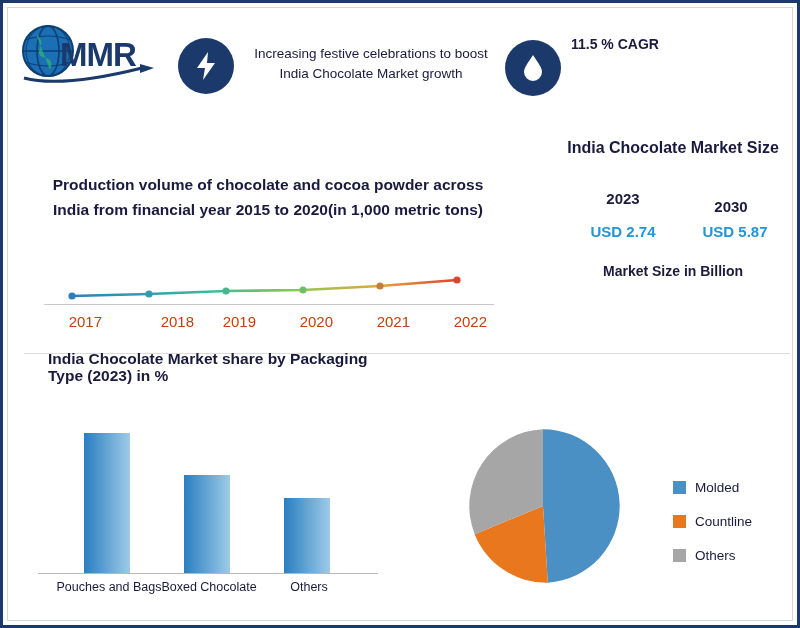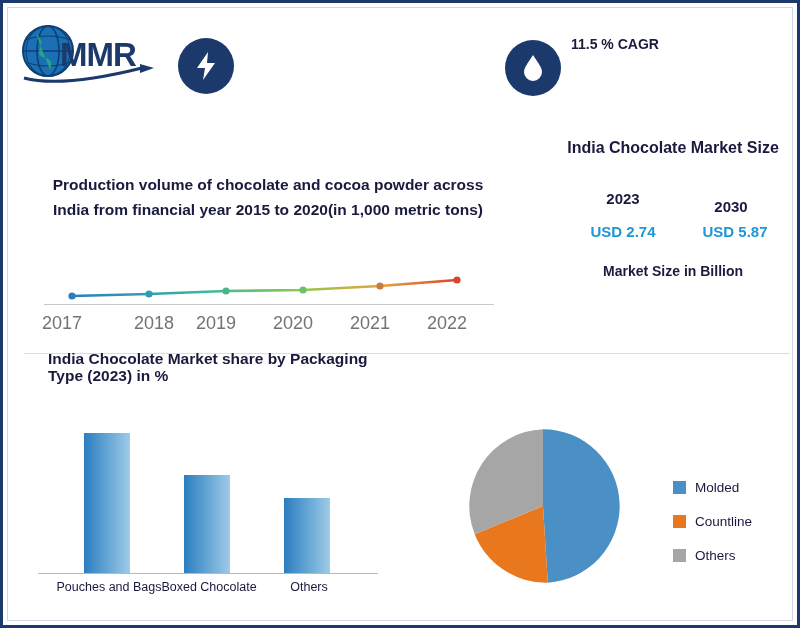--- a/index.html
+++ b/index.html
@@ -69,21 +69,21 @@
 
   
   .linechart{position:absolute;left:36px;top:248px;width:450px;height:52px;}
   .line-axis{
     position:absolute;left:36px;top:296px;width:450px;height:1px;background:#c9c9c9;
   }
   .line-labels{
     position:absolute;left:36px;top:305px;width:450px;height:20px;
   }
   .line-labels span{
-    position:absolute;font-size:18px;color:#737373;text-align:left;width:60px;
+    position:absolute;font-size:15px;color:#c2410c;text-align:right;width:60px;
   }
 
   
   .ms-title{
     position:absolute;left:545px;top:128px;width:240px;text-align:center;
     font-size:16px;font-weight:bold;line-height:24px;color:#1a1a3e;
   }
   .ms-y1{position:absolute;left:570px;top:182px;width:90px;text-align:center;font-size:15px;font-weight:bold;}
   .ms-y2{position:absolute;left:678px;top:182px;width:90px;text-align:center;font-size:15px;font-weight:bold;margin-top:8px;}
   .ms-v1{position:absolute;left:560px;top:215px;width:110px;text-align:center;font-size:15px;font-weight:bold;color:#2196d6;}
@@ -139,20 +139,21 @@
       <path d="M118 2 L132 6 L118 11 Z" fill="#1b3a6b"></path>
     </svg>
     <div class="mmr">MMR</div>
   </div>
 
   <div class="badge-circle" id="festive-badge">
     <svg width="26" height="30" viewBox="0 0 26 30">
       <path d="M15 1 L4 17 H12 L10 29 L22 12 H14 Z" fill="#ffffff"></path>
     </svg>
   </div>
+  <div class="festive-text">Increasing festive celebrations to boost India Chocolate Market growth</div>
 
   <div class="badge-circle" id="cagr-badge">
     <svg width="24" height="30" viewBox="0 0 24 30">
       <path d="M12 2 C6 11 3 15 3 19 a9 9 0 0 0 18 0 c0-4-3-8-9-17 Z" fill="#ffffff"></path>
     </svg>
   </div>
   <div class="cagr-title">11.5 % CAGR</div>
 
 
   <div class="line-heading">Production volume of chocolate and cocoa powder across India from financial year 2015 to 2020(in 1,000 metric tons)</div>

